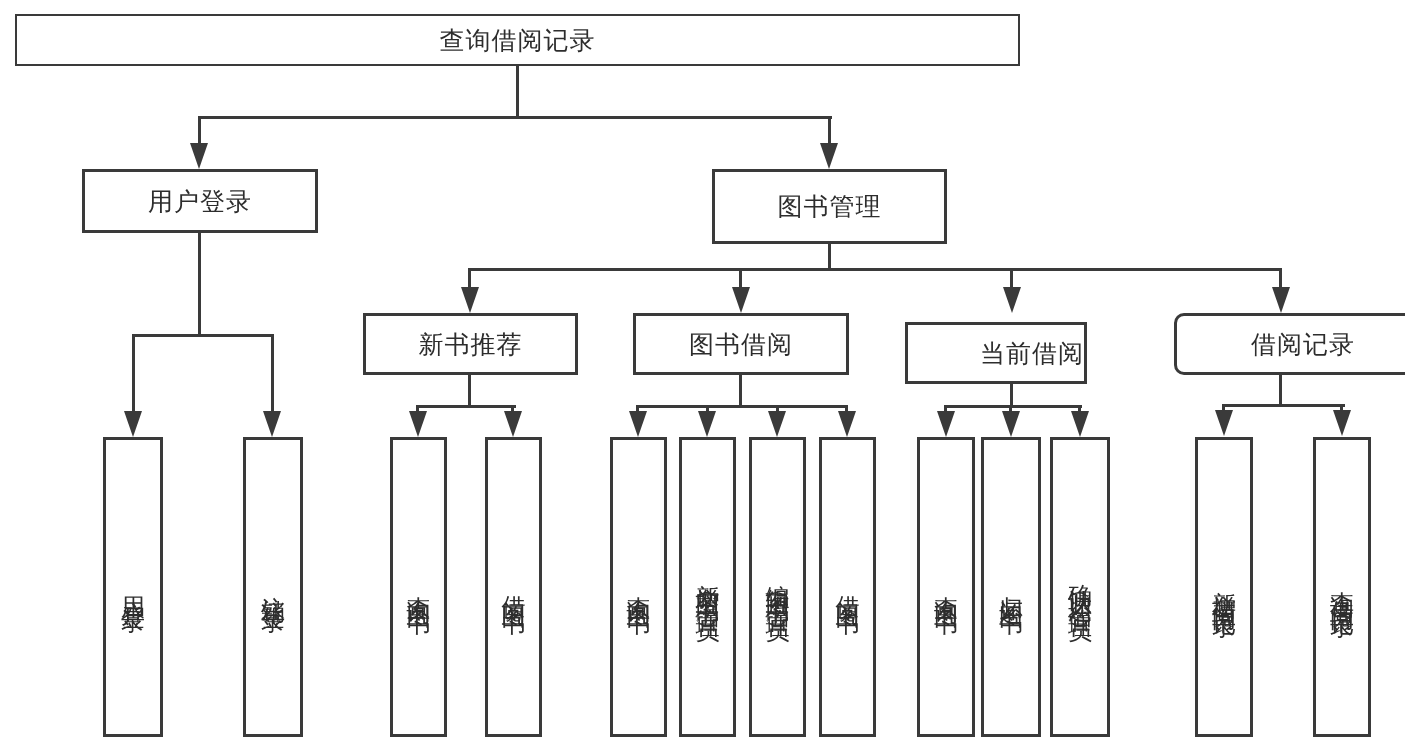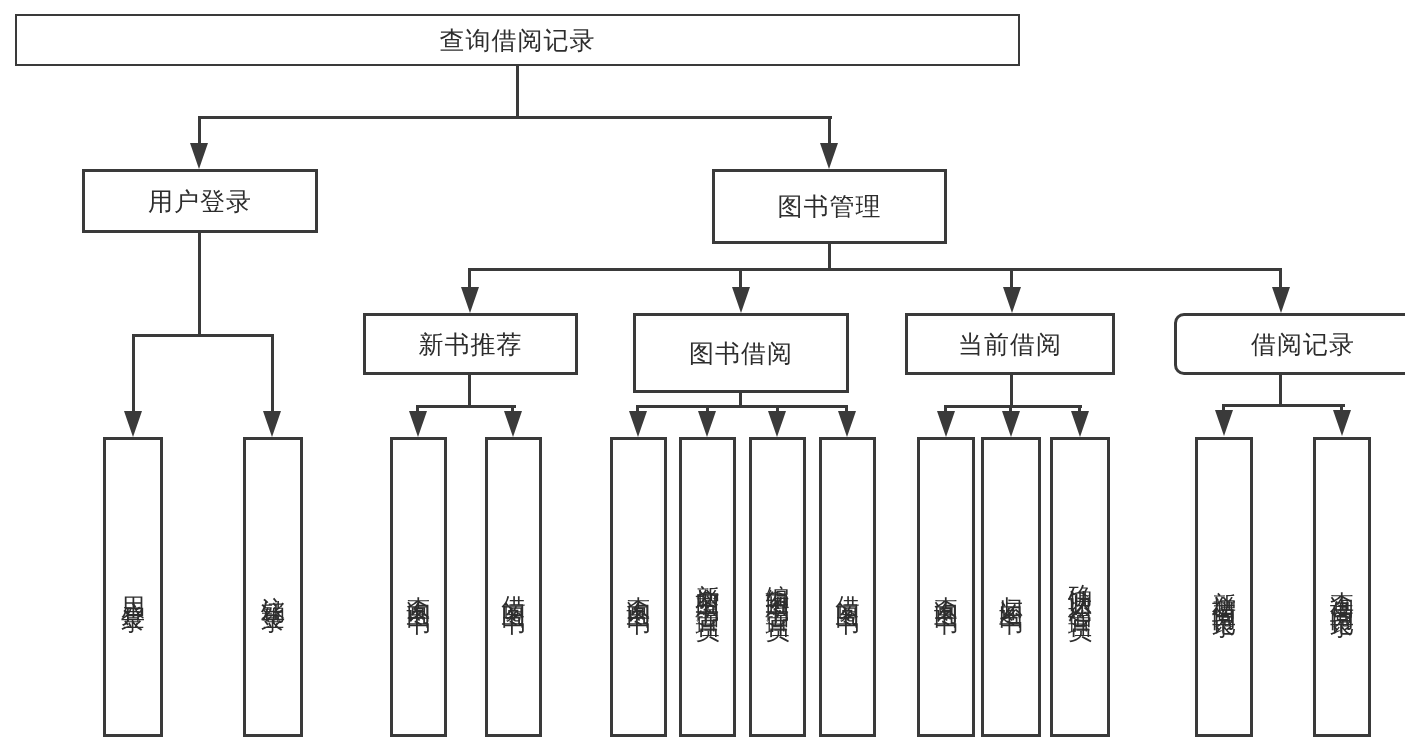--- a/index.html
+++ b/index.html
@@ -103,24 +103,24 @@
   <div class="vline" style="left:1010px; top:270px; width:3px; height:20px;"></div>
   <div class="vline" style="left:1279px; top:270px; width:3px; height:20px;"></div>
   <div class="arrow" style="left:461px; top:287px;"></div>
   <div class="arrow" style="left:732px; top:287px;"></div>
   <div class="arrow" style="left:1003px; top:287px;"></div>
   <div class="arrow" style="left:1272px; top:287px;"></div>
 
   <div class="box" style="left:363px; top:313px; width:215px; height:62px;">
     <span>新书推荐</span>
   </div>
-  <div class="box" style="left:633px; top:313px; width:216px; height:80px;justify-content:center;">
+  <div class="box" style="left:633px; top:313px; width:216px; height:62px;justify-content:center;">
     <span>图书借阅</span>
   </div>
-  <div class="box" style="left:905px; top:313px; width:210px; height:62px;">
+  <div class="box" style="left:905px; top:322px; width:182px; height:62px;justify-content:flex-end;">
     <span>当前借阅</span>
   </div>
   <div class="box" style="left:1174px; top:313px; width:258px; height:62px;border-radius:10px;">
     <span>借阅记录</span>
   </div>
 
   <div class="vline" style="left:468px; top:373px; width:3px; height:35px;"></div>
   <div class="hline" style="left:416px; top:405px; width:100px; height:3px;"></div>
   <div class="vline" style="left:416px; top:407px; width:3px; height:8px;"></div>
   <div class="vline" style="left:511px; top:407px; width:3px; height:8px;"></div>

